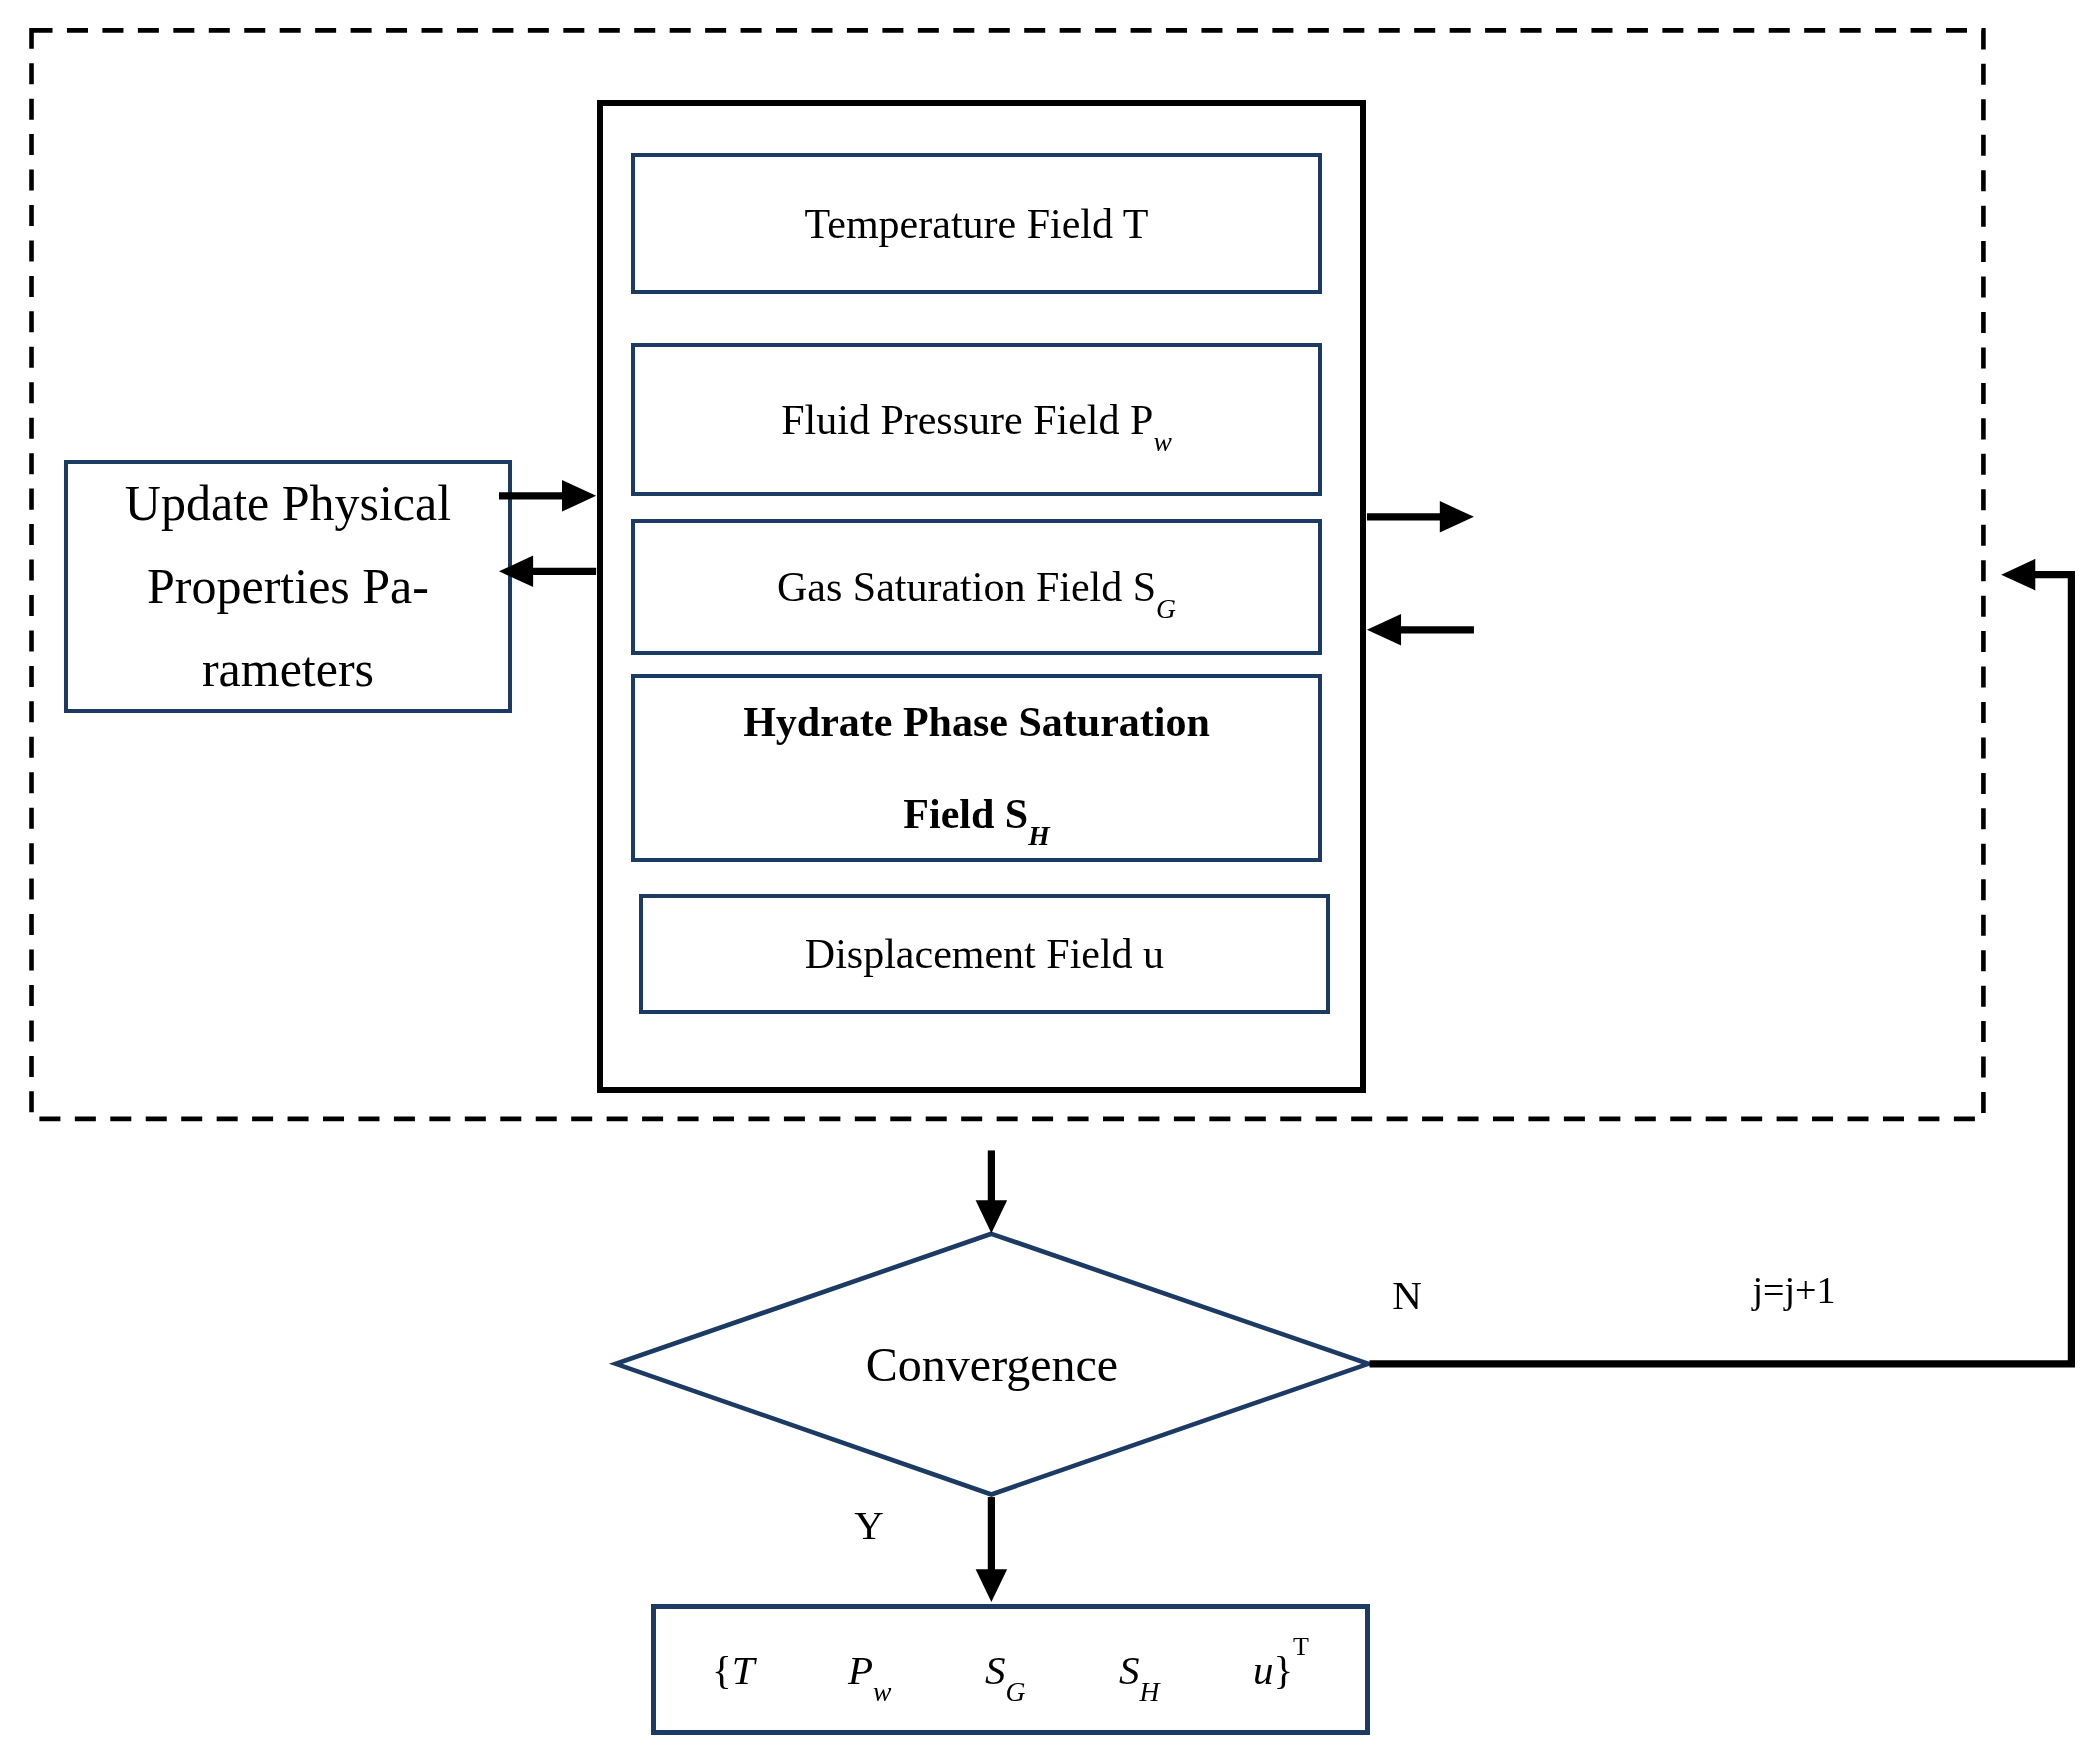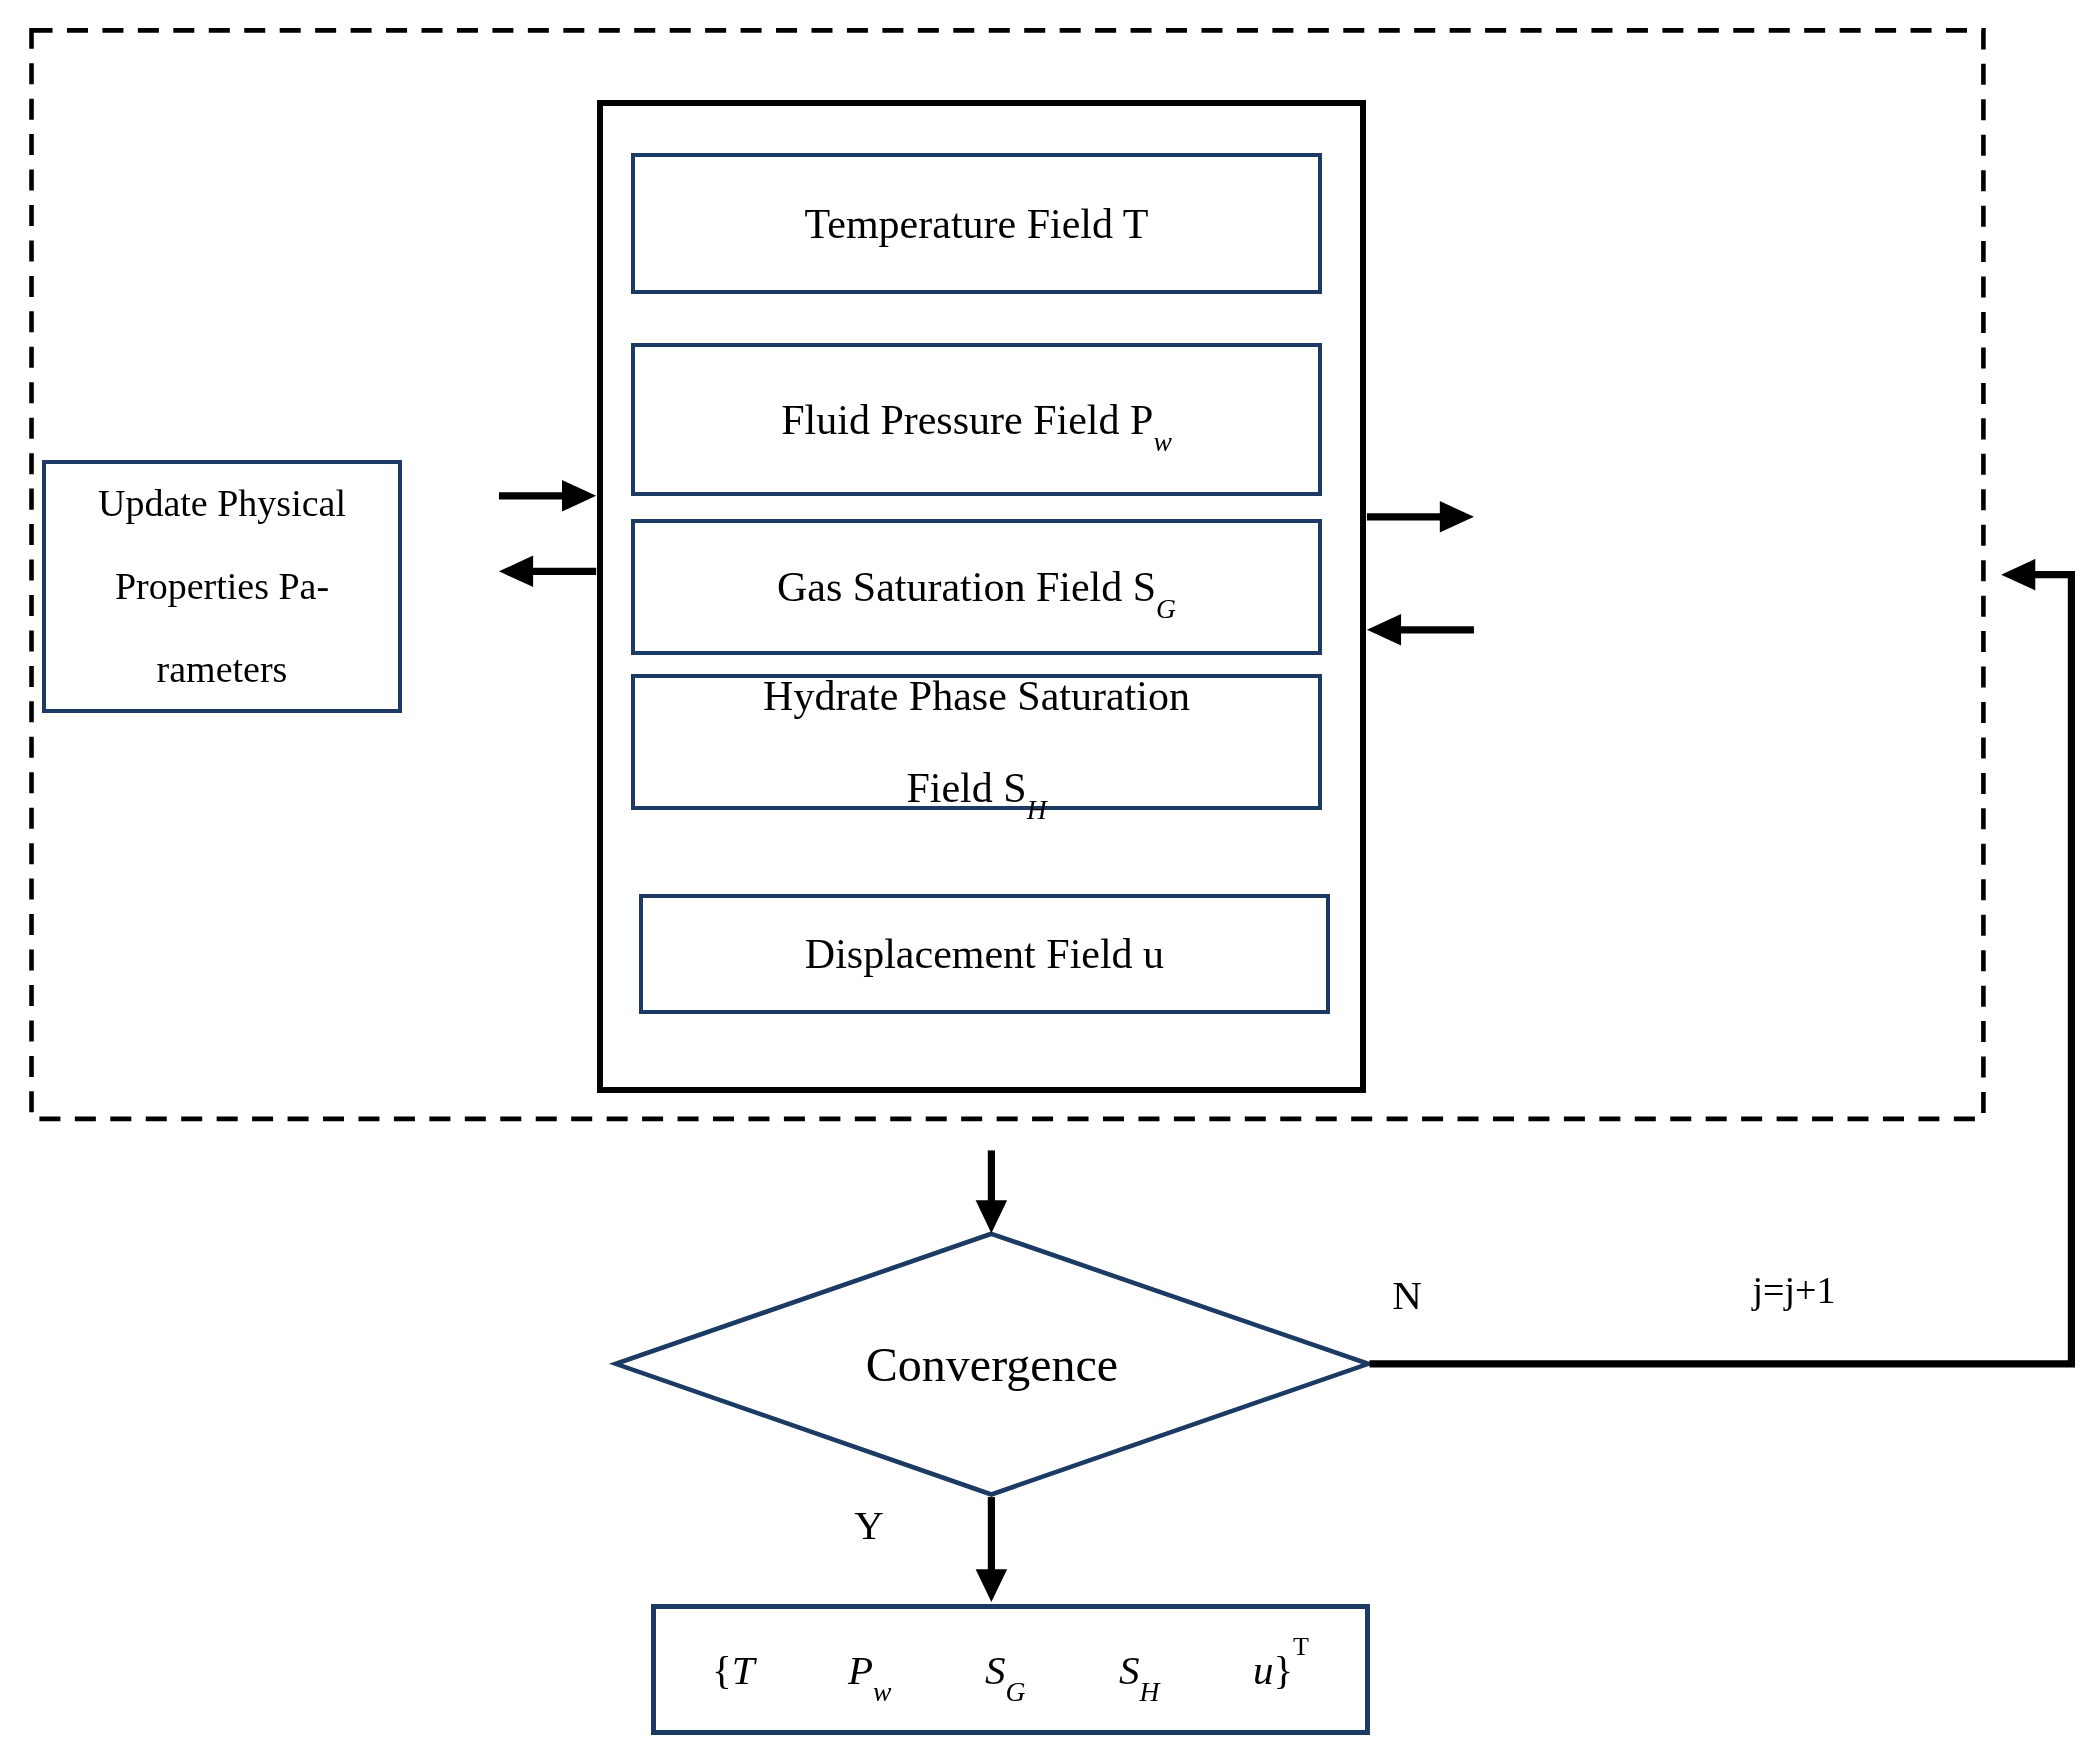--- a/index.html
+++ b/index.html
@@ -34,26 +34,26 @@
     left: 597px; top: 100px; width: 769px; height: 993px;
     border: 6.6px solid #000000;
     background: #ffffff;
     box-sizing: border-box;
     z-index: 1;
   }
   .stack-box { left: 631px; width: 691px; font-size: 42px; z-index: 2; align-items: center; }
   #box-temperature  { top: 153px;  height: 141px; }
   #box-fluid        { top: 343px;  height: 153px; }
   #box-gas          { top: 519px;  height: 136px; }
-  #box-hydrate      { top: 674px; height: 136px; line-height: 92px; }
+  #box-hydrate      { top: 674px; height: 188px; line-height: 92px; font-weight: bold; }
   #box-displacement { top: 894px; height: 120px; margin-left: 8px; }
 
   #box-update {
-    left: 42px; top: 460px; width: 360px; height: 253px;
-    font-size: 38px; line-height: 83px; z-index: 2;
+    left: 64px; top: 460px; width: 448px; height: 253px;
+    font-size: 50px; line-height: 83px; z-index: 2;
   }
   #box-numerical {
     left: 1474px; top: 424px; width: 493px; height: 433px;
     font-size: 39px; line-height: 104px; z-index: 2;
   }
   #box-result {
     left: 651px; top: 1604px; width: 719px; height: 131px;
     border-width: 5.3px;
     flex-direction: row;
     justify-content: space-between;

